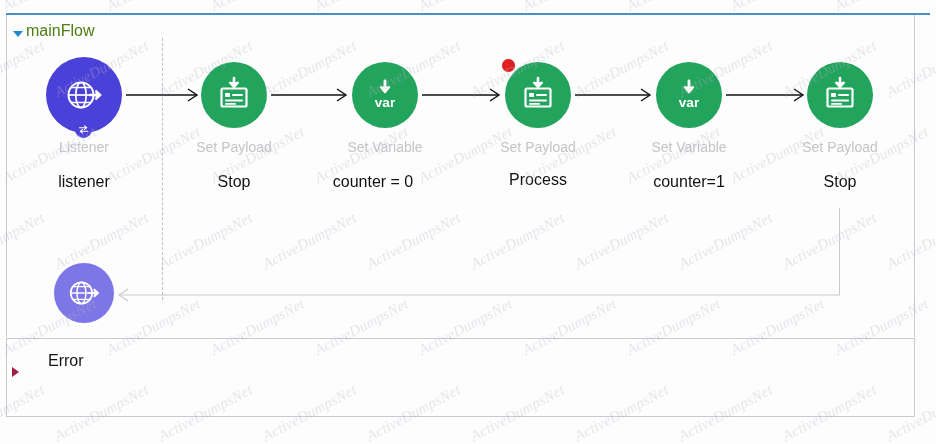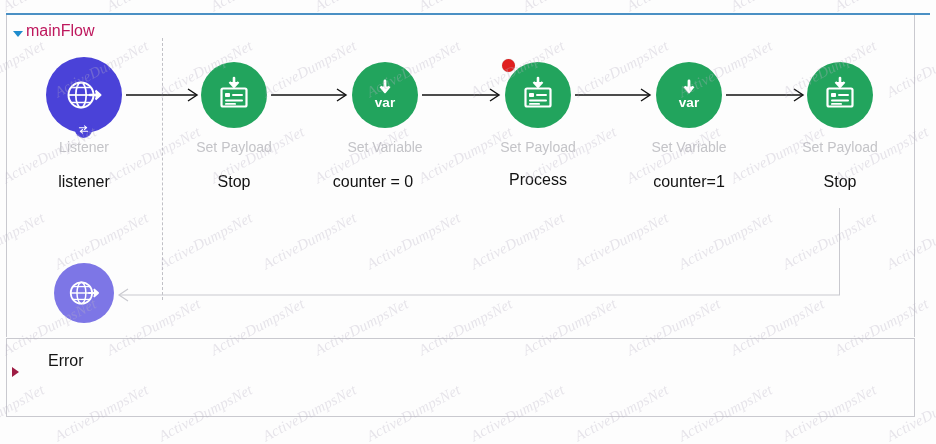--- a/index.html
+++ b/index.html
@@ -41,21 +41,21 @@
   }
   .flow-box{
     position:absolute;left:6px;top:15px;width:907px;height:322px;
     border-left:1px solid #c9c9cf;
     border-right:1px solid #c9c9cf;
     background:transparent;
     z-index:3;
   }
   .flow-title{
     position:absolute;left:26px;top:22px;
-    font-size:16px;color:#be185d;z-index:20;
+    font-size:16px;color:#4d7c0f;z-index:20;
     font-family:"Liberation Sans", sans-serif;
   }
   .tri-blue{
     position:absolute;left:13px;top:31px;z-index:20;
     width:0;height:0;
     border-left:5px solid transparent;
     border-right:5px solid transparent;
     border-top:6px solid #1f8ccd;
   }
 

